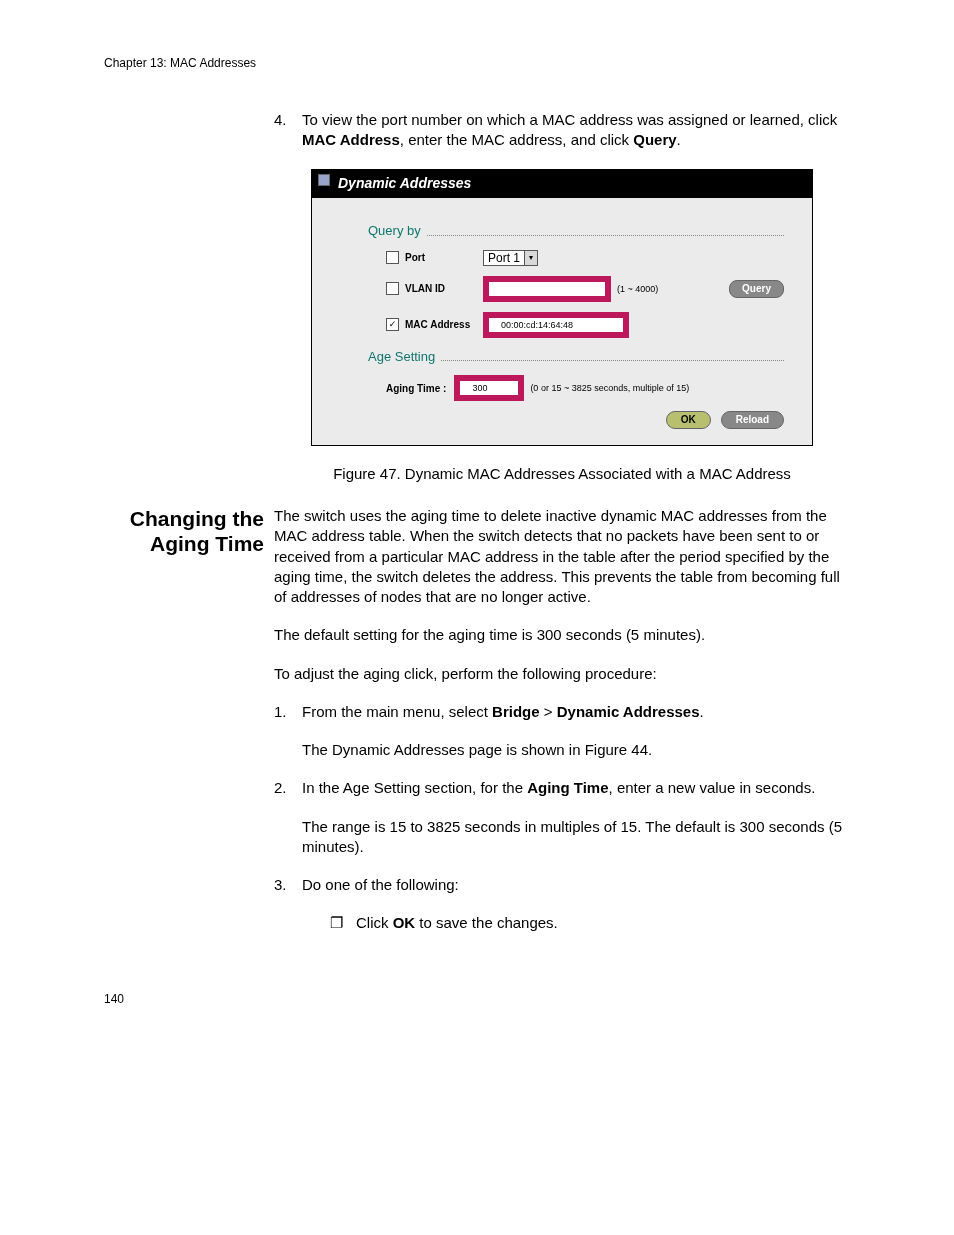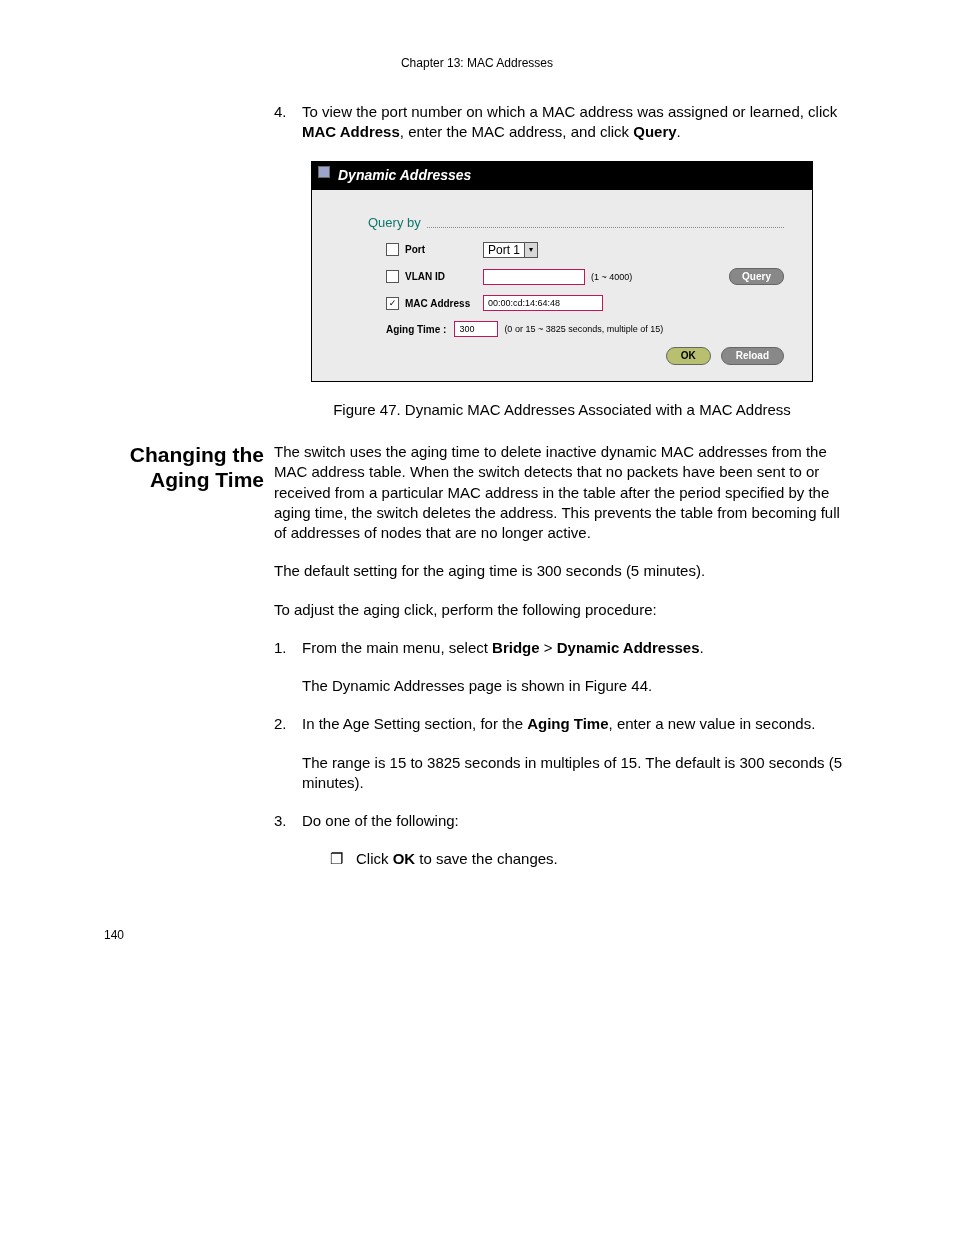--- a/index.html
+++ b/index.html
@@ -9,22 +9,21 @@
     font-family: Arial, Helvetica, sans-serif;
     color: #000;
     width: 954px;
   }
   .page {
     padding: 56px 104px 40px 104px;
     box-sizing: border-box;
   }
   .chapter-header {
     font-size: 12px;
-    margin-bottom: 32px;
-    text-align: center;
+    margin-bottom: 40px;
   }
   .content-row {
     display: flex;
   }
   .left-col {
     width: 170px;
     flex-shrink: 0;
     padding-right: 10px;
     box-sizing: border-box;
   }
@@ -161,24 +160,24 @@
     width: 12px;
     height: 14px;
     border-left: 1px solid #555;
     background: #d8d8d8;
     display: inline-flex;
     align-items: center;
     justify-content: center;
     font-size: 8px;
   }
   .ui-input {
-    border: 1px solid #be185d;
+    border: 6px solid #be185d;
     background: #fff;
     height: 14px;
-    padding: 0 4px;
+    padding: 0 12px;
     font-size: 9px;
     display: inline-flex;
     align-items: center;
   }
   .ui-range {
     font-size: 9px;
     margin-left: 6px;
   }
   .ui-query-btn {
     margin-left: auto;
@@ -273,20 +272,24 @@
             <span class="ui-query-btn">Query</span>
           </div>
 
           <div class="ui-form-row">
             <span class="ui-chk checked"></span>
             <span class="ui-label">MAC Address</span>
             <span class="ui-input" style="width:110px">00:00:cd:14:64:48</span>
           </div>
 
 
+          <div class="ui-group-label">
+            <span>Age Setting</span>
+              <span class="dots"></span>
+          </div>
 
           <div class="ui-age-row">
             <span class="ui-age-label">Aging Time :</span>
             <span class="ui-input" style="width:34px">300</span>
             <span class="ui-range">(0 or 15 ~ 3825 seconds, multiple of 15)</span>
           </div>
 
           <div class="ui-btn-row">
             <span class="ui-btn ok">OK</span>
             <span class="ui-btn">Reload</span>

